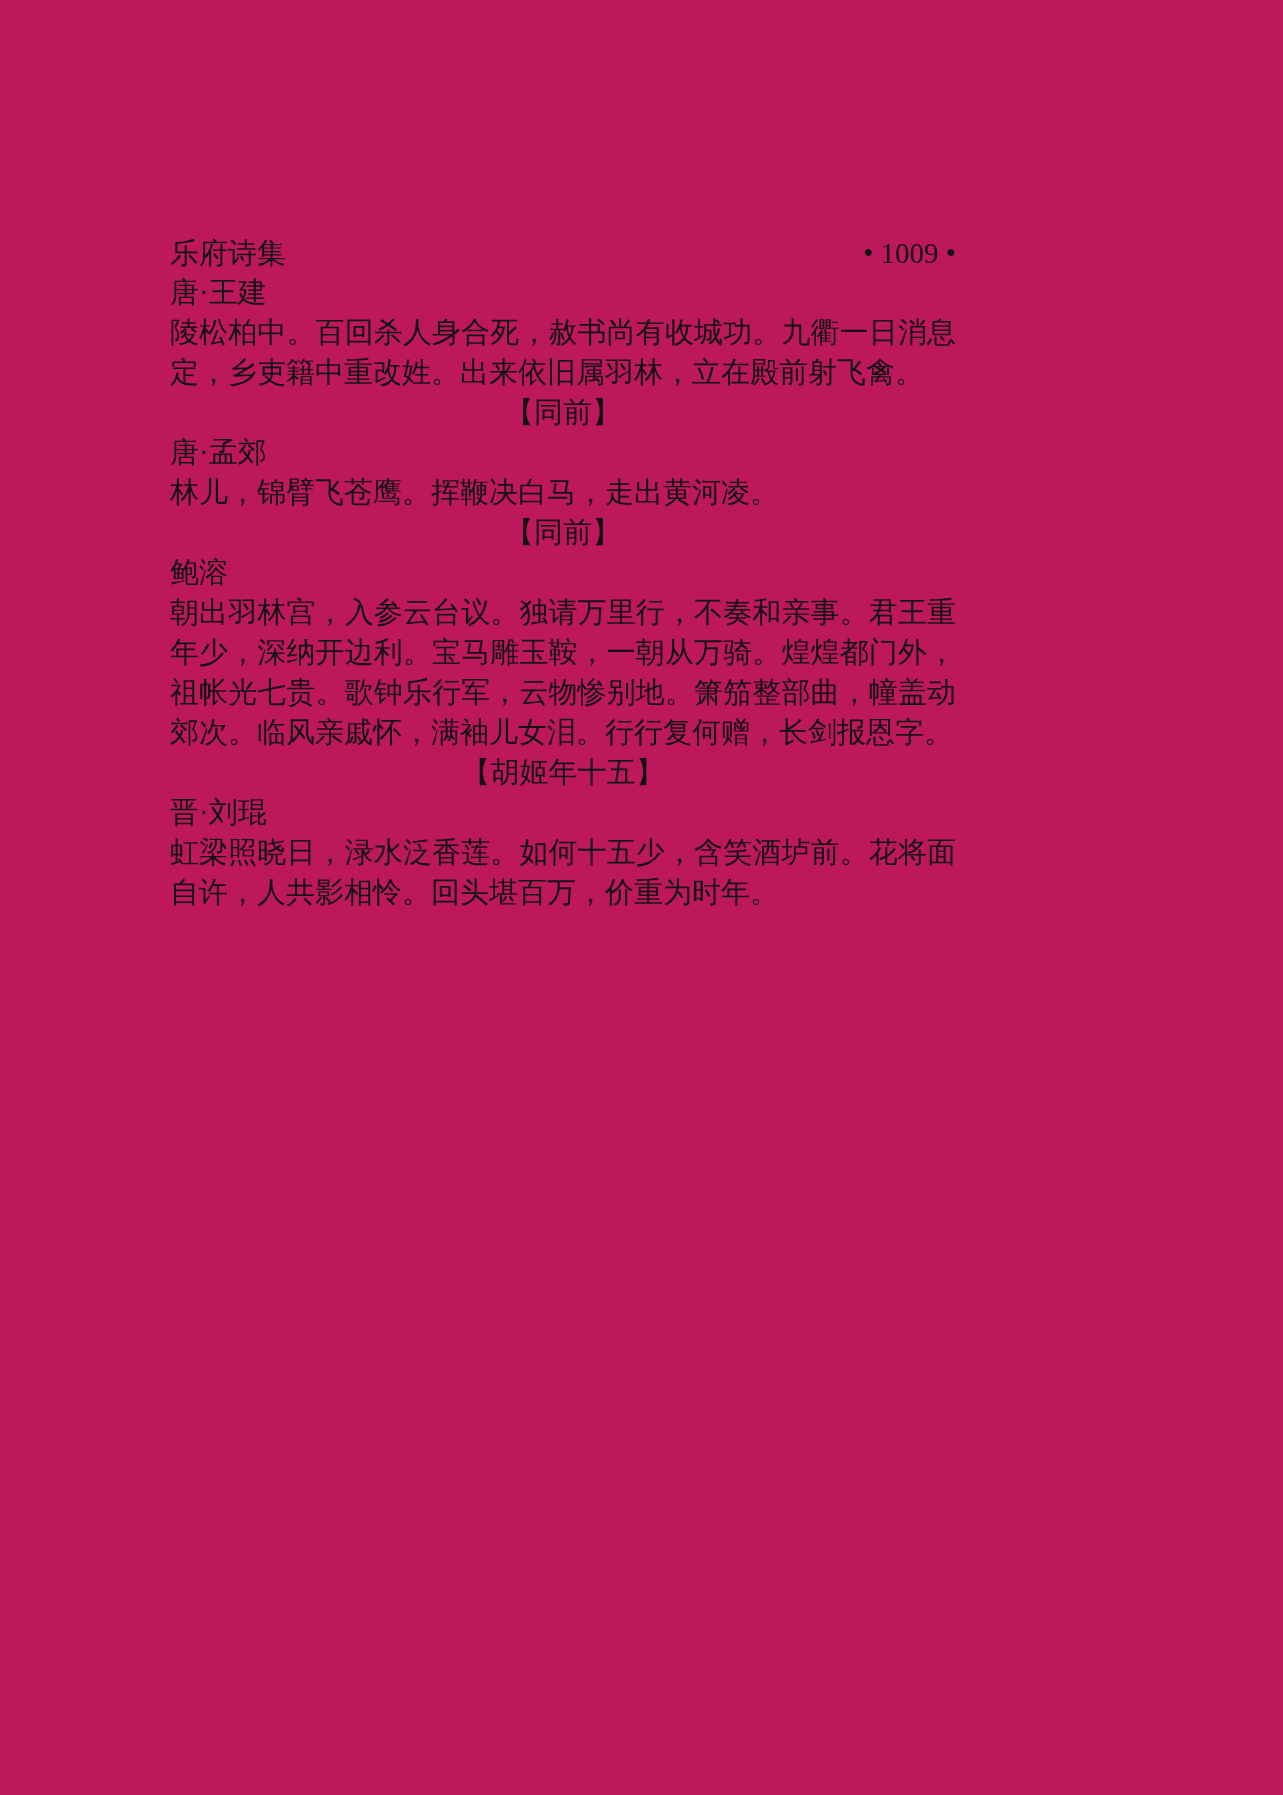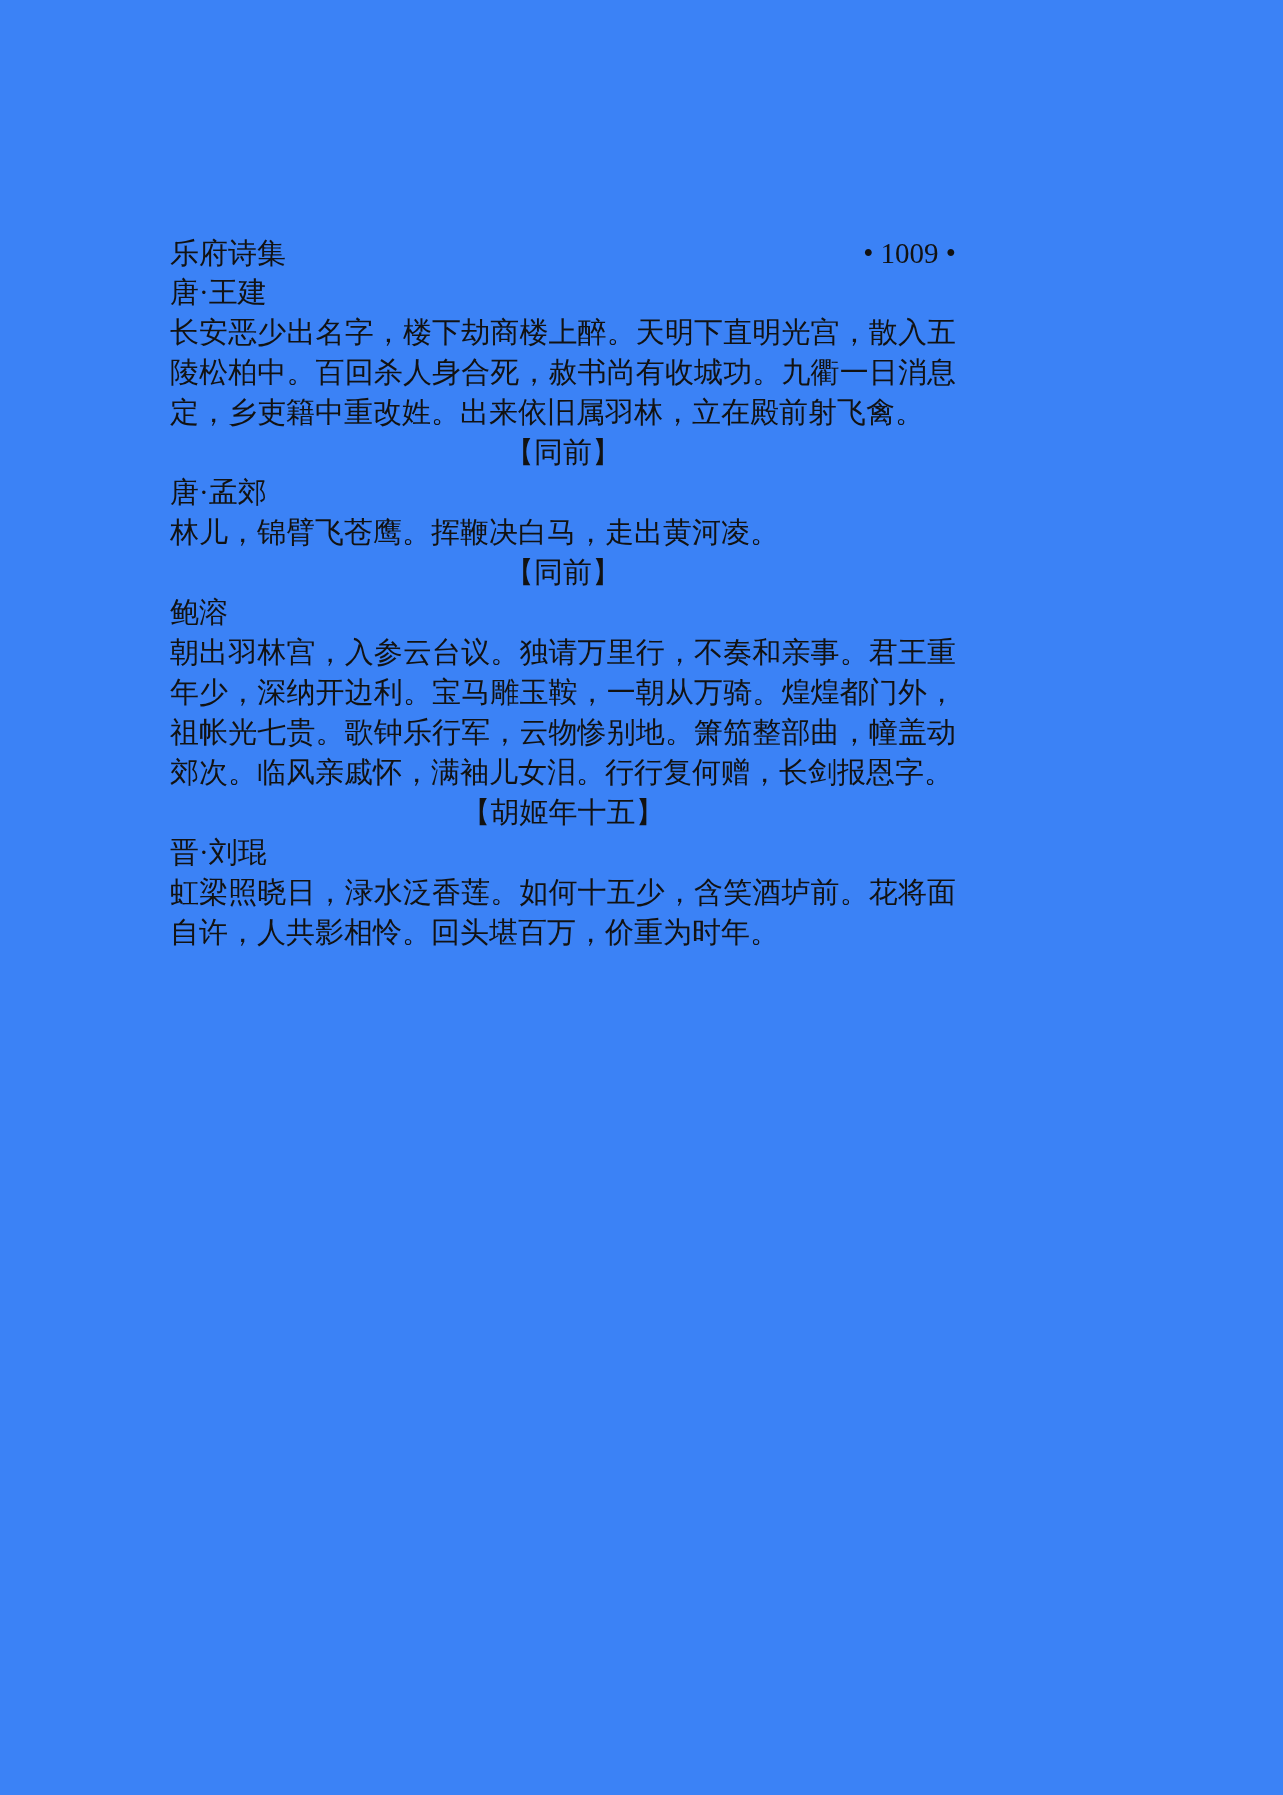--- a/index.html
+++ b/index.html
@@ -1,20 +1,20 @@
 <!DOCTYPE html>
 <html><head>
 <meta charset="utf-8">
 <style>
   html, body { margin: 0; padding: 0; background: #ffffff; }
   .page {
     position: relative;
     width: 1283px;
     height: 1795px;
-    background: #3b82f6;
+    background: #be185d;
     overflow: hidden;
     font-family: "Liberation Serif", "DejaVu Serif", serif;
     color: #121212;
   }
   .content {
     position: absolute;
     left: 170px;
     top: 0;
     width: 786px;
   }
@@ -54,21 +54,20 @@
 <div class="page">
   <div class="content">
 
     <div class="header">
       <span>乐府诗集</span>
       <span>• 1009 •</span>
     </div>
 
     <div class="section first">
       <div class="author">唐·王建</div>
-      <div class="pline just">长安恶少出名字，楼下劫商楼上醉。天明下直明光宫，散入五</div>
       <div class="pline just">陵松柏中。百回杀人身合死，赦书尚有收城功。九衢一日消息</div>
       <div class="pline">定，乡吏籍中重改姓。出来依旧属羽林，立在殿前射飞禽。</div>
     </div>
 
     <div class="section">
       <div class="poem-title">【同前】</div>
       <div class="author">唐·孟郊</div>
       <div class="pline">林儿，锦臂飞苍鹰。挥鞭决白马，走出黄河凌。</div>
     </div>
 

